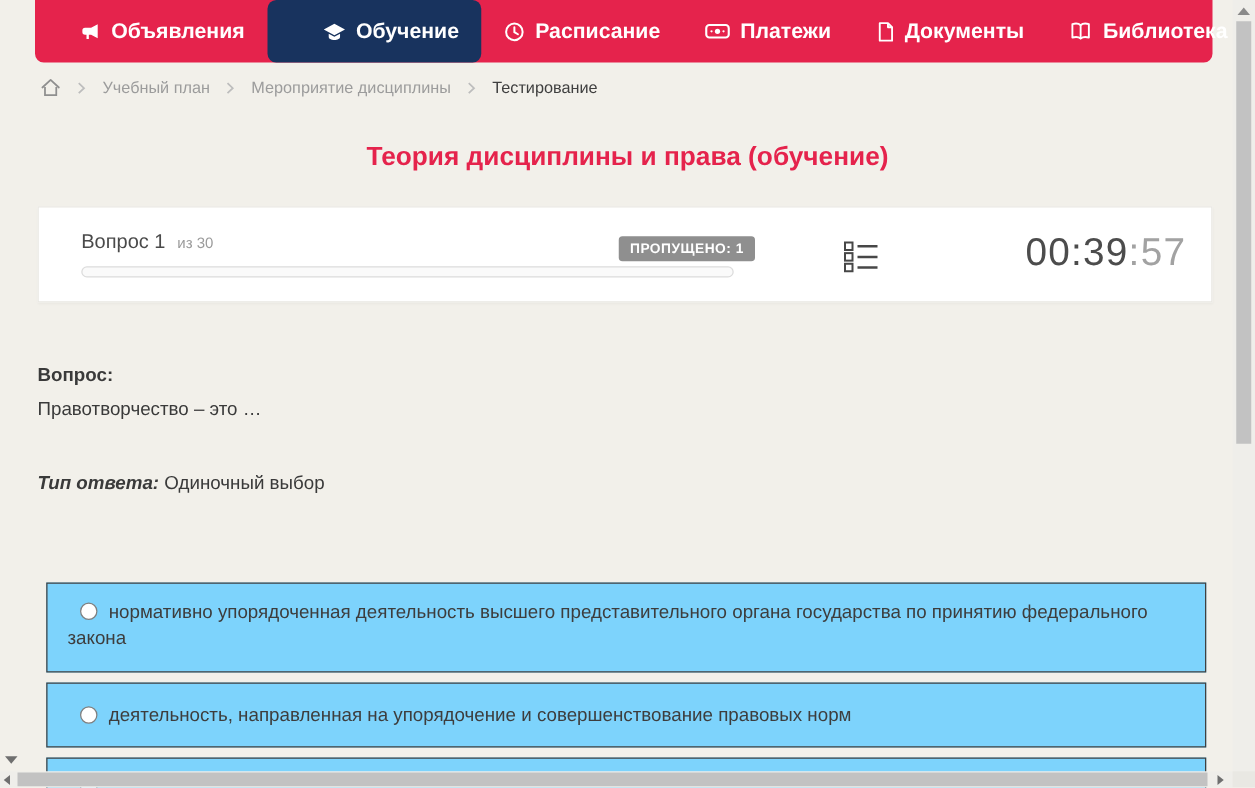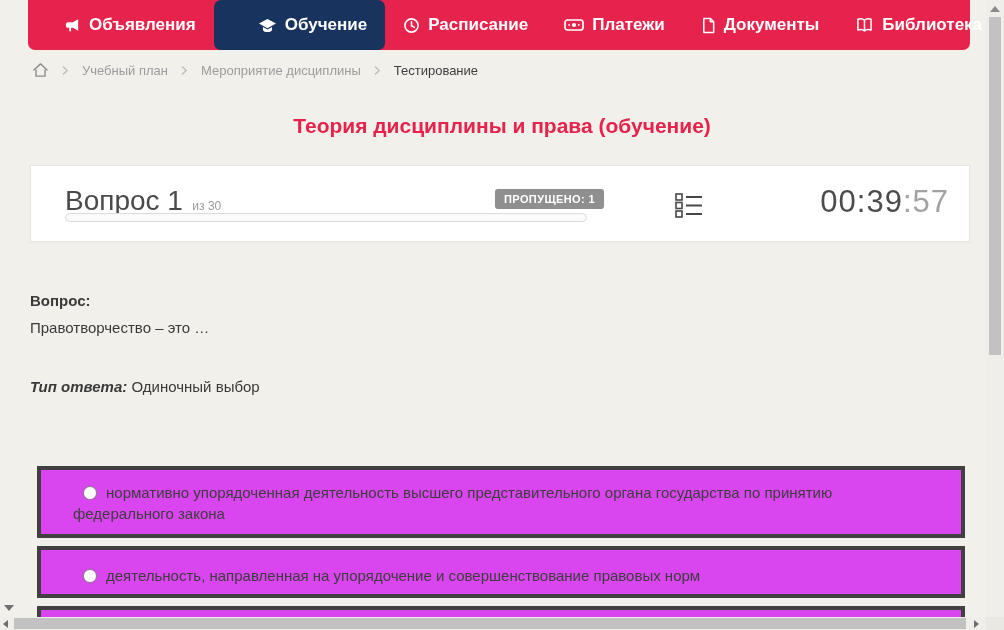--- a/index.html
+++ b/index.html
@@ -11,58 +11,58 @@
   .navbar { position:absolute; left:28px; top:0; width:942px; height:50px;
     background:#e5234c; border-radius:0 0 7px 7px; display:flex; align-items:stretch;
     justify-content:space-between; padding:0 18px; z-index:5; }
   .nav-item { display:flex; align-items:center; gap:8px; color:#fff; font-weight:bold;
     font-size:17px; padding:0 18px; cursor:pointer; white-space:nowrap; }
   .nav-item.active { background:#18335e; border-radius:7px;padding-left:44px; }
   .nav-item svg { display:block; }
   .nav-caret { margin-left:2px; }
 
   
-  .breadcrumb { position:absolute; left:32px; top:62px; display:flex; align-items:center;
+  .breadcrumb { position:absolute; left:32px; top:62px; display:flex; 
     gap:13px; font-size:13px; color:#9c9c9c; }
   .crumb { cursor:pointer; }
   .crumb.current { color:#3f3f3f; cursor:default; }
   .crumb-sep { display:flex; align-items:center; color:#bdbdbd; }
   .home-icon { display:flex; align-items:center; color:#8f8f8f; cursor:pointer; }
 
   
   .page-title { position:absolute; left:0; top:114px; width:1004px; text-align:center;
     color:#e5234c; font-size:21px; font-weight:bold; }
 
   
   .qpanel { position:absolute; left:30px; top:165px; width:940px; height:77px;
     background:#ffffff; border:1px solid #e9e7e2; box-shadow:0 1px 2px rgba(0,0,0,0.04); }
   .q-head { position:absolute; left:34px; top:19px; white-space:nowrap; }
-  .q-label { font-size:28px; color:#4a4a4a; }
+  .q-label { font-size:16px; color:#4a4a4a; }
   .q-total { font-size:12px; color:#9b9b9b; margin-left:5px; }
   .skip-badge { position:absolute; left:464px; top:23px; background:#8f8f8f; color:#fff;
     font-size:11px; font-weight:bold; letter-spacing:0.4px; padding:4px 9px; border-radius:3px;
     white-space:nowrap; }
   .progress { position:absolute; left:34px; top:47px; width:522px; height:9px;
     background:#fafafa; border:1px solid #dcdcdc; border-radius:5px; overflow:hidden; }
   .progress-fill { height:100%; width:0%; background:#e5234c; }
   .qlist-btn { position:absolute; left:644px; top:26px; width:28px; height:27px; cursor:pointer; }
   .timer { position:absolute; right:20px; top:18px; font-size:31px; font-weight:300;
     letter-spacing:1px; color:#4c4c4c; white-space:nowrap; }
   .timer .sec { color:#a2a2a2; }
 
   
   .qtext { position:absolute; left:30px; top:292px; width:900px; font-size:15px; color:#3a3a3a; }
   .q-caption { font-weight:bold; }
   .q-body { margin-top:8px; line-height:21px; }
   .q-type { position:absolute; left:30px; top:378px; font-size:15px; color:#3a3a3a; }
   .q-type b { font-style:italic; }
 
   
-  .option { position:absolute; left:37px; width:928px; background:#d946ef;
-    border:4px solid #404040; padding:12px 32px; font-size:15px; color:#3d3d3d;
+  .option { position:absolute; left:37px; width:928px; background:#7dd3fc;
+    border:1px solid #404040; padding:12px 16px; font-size:15px; color:#3d3d3d;
     line-height:21px; cursor:pointer; }
   .option-1 { top:466px; height:72px; }
   .option-2 { top:546px; height:52px; padding-top:15px; }
   .option-3 { top:606px; height:44px; }
   .radio { display:inline-block; width:14px; height:14px; border:1px solid #7f7f7f;
     border-radius:50%; background:#fff; vertical-align:-2px; margin:0 9px 0 10px; }
 
   
   .vscroll { position:absolute; right:0; top:0; width:18px; height:617px;
     background:#efeeea; z-index:20; }

